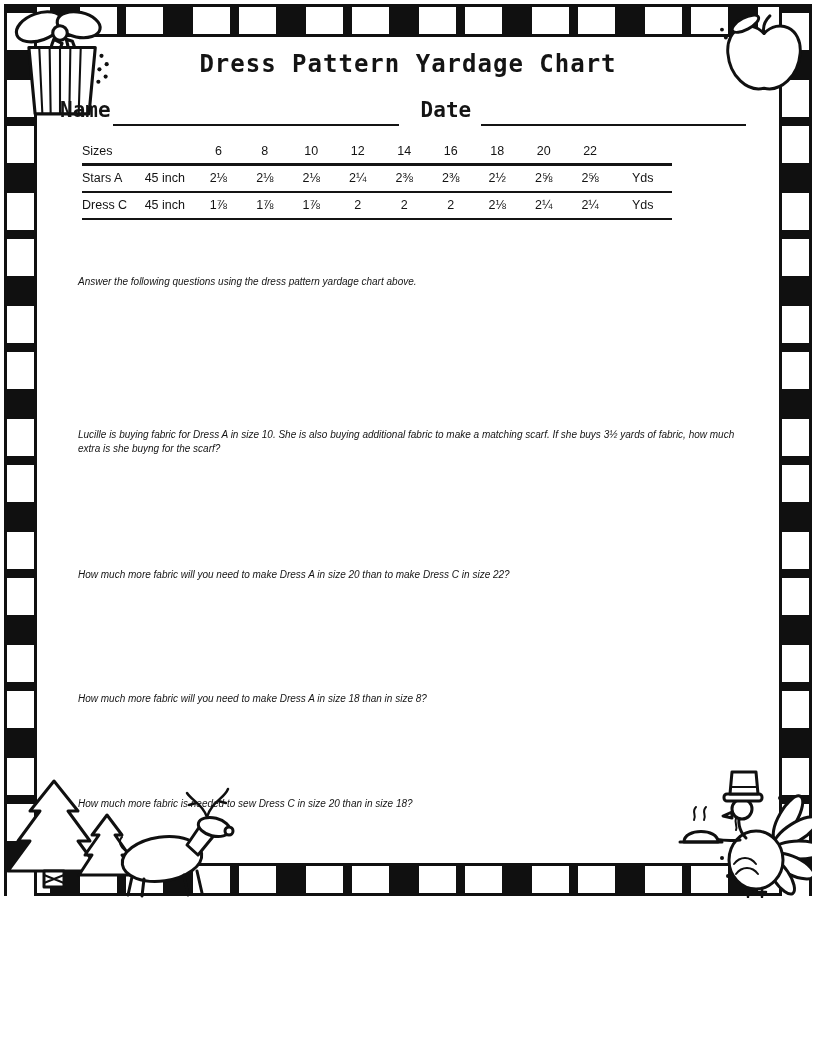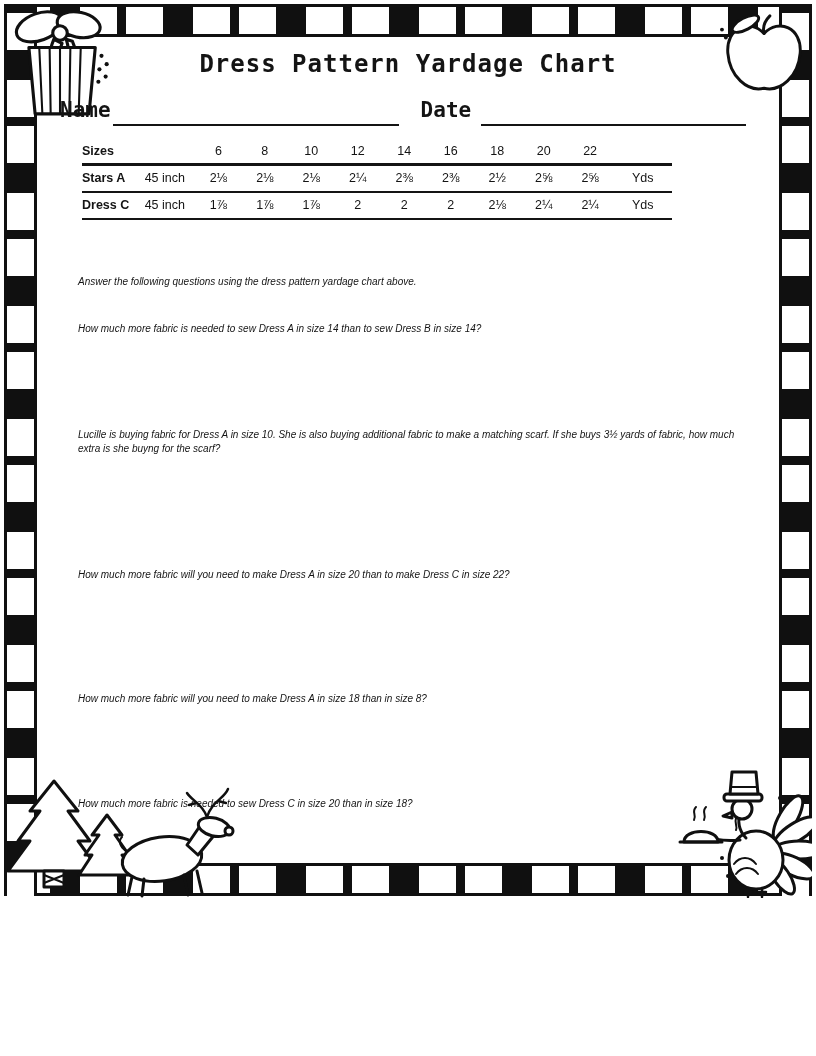--- a/index.html
+++ b/index.html
@@ -28,21 +28,21 @@
             font-family:"DejaVu Sans Mono",monospace;font-weight:bold;font-size:21px;}
   .write-line{border-bottom:2px solid #141414;height:26px;}
   .line-name{flex:1.08;margin-right:18px;margin-left:2px;}
   .line-date{flex:1;margin-left:10px;}
   .lbl-date{margin-left:4px;}
 
   table.yardage{position:absolute;left:82px;top:141px;width:590px;border-collapse:collapse;font-size:12.5px;}
   table.yardage td{padding:4px 0;}
   tr.hrow td{border-bottom:3px solid #141414;padding:3px 0 5px;}
   tr.drow td{border-bottom:2.5px solid #141414;padding:5px 0 6px;}
-  td.rl{font-weight:bold;text-align:left;width:62px;}
+  td.rl{font-weight:normal;text-align:left;width:62px;}
   td.rw{text-align:left;width:50px;}
   td.val{text-align:center;width:46px;}
   td.unit{text-align:center;width:58px;padding-left:8px;}
 
   .para{position:absolute;left:78px;width:666px;font-size:10px;line-height:1.42;font-style:italic;}
   .p-intro{top:275px;}
   .p-q1{top:322px;}
   .p-q2{top:428px;}
   .p-q3{top:568px;}
   .p-q4{top:692px;}
@@ -183,21 +183,20 @@
       <td class="val">2</td>
       <td class="val">2⅛</td>
       <td class="val">2¼</td>
       <td class="val">2¼</td>
       <td class="unit">Yds</td>
     </tr>
   </tbody>
     </table>
 
   <div class="para p-intro">Answer the following questions using the dress pattern yardage chart above.</div>
-  <div class="para p-q1">How much more fabric is needed to sew Dress A in size 14 than to sew Dress B in size 14?</div>
   <div class="para p-q2">Lucille is buying fabric for Dress A in size 10. She is also buying additional fabric to make a matching scarf. If she buys 3½ yards of fabric, how much extra is she buyng for the scarf?</div>
   <div class="para p-q3">How much more fabric will you need to make Dress A in size 20 than to make Dress C in size 22?</div>
   <div class="para p-q4">How much more fabric will you need to make Dress A in size 18 than in size 8?</div>
   <div class="para p-q5">How much more fabric is needed to sew Dress C in size 20 than in size 18?</div>
 
   <div class="footer">© Shinning Stars Academy</div>
 
 </div>
 
 </body></html>

